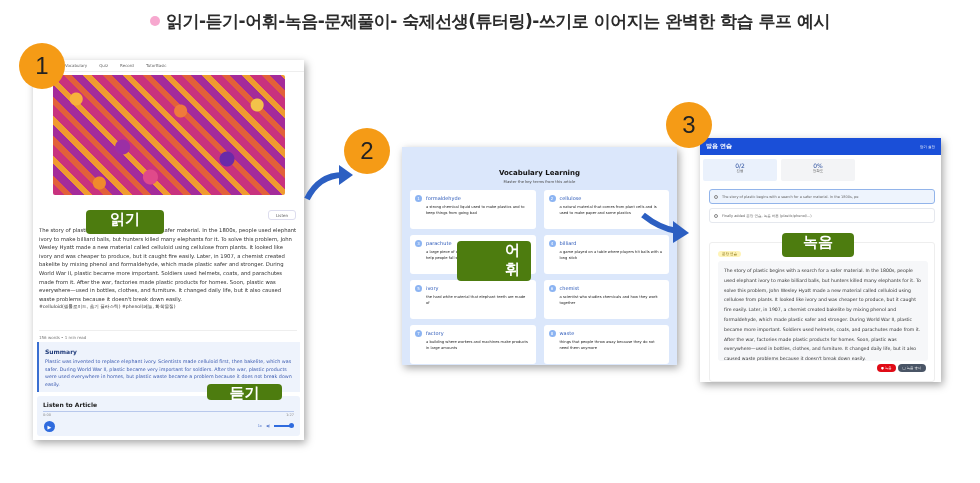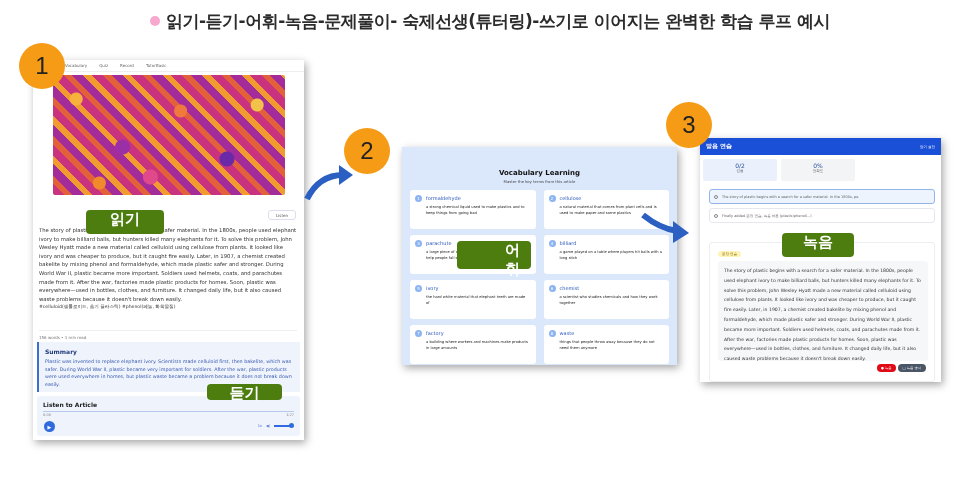--- a/index.html
+++ b/index.html
@@ -169,21 +169,21 @@
         <div class="term">factory</div>
         <div class="def">a building where workers and machines make products in large amounts</div>
       </div>
     <div class="vcard">
         <span class="num">8</span>
         <div class="term">waste</div>
         <div class="def">things that people throw away because they do not need them anymore</div>
       </div>
   </div>
 </div>
-<div class="pill" style="left:457px;top:241px;width:74px;height:28px;padding-left:48px;">
+<div class="pill" style="left:457px;top:241px;width:74px;height:40px;padding-left:48px;">
     <span>어휘</span>
   </div>
 
 <svg class="arrow" style="left:639px;top:205px;" width="52" height="40">
   <path d="M4 10 C 14 18, 24 24, 38 26" stroke="#2c5fc2" stroke-width="6" fill="none"></path>
   <polygon points="34,16 50,28 34,38" fill="#2c5fc2"></polygon>
 </svg>
 
 <div class="badge-num" style="left:666px;top:102px;">
     <span>3</span>

